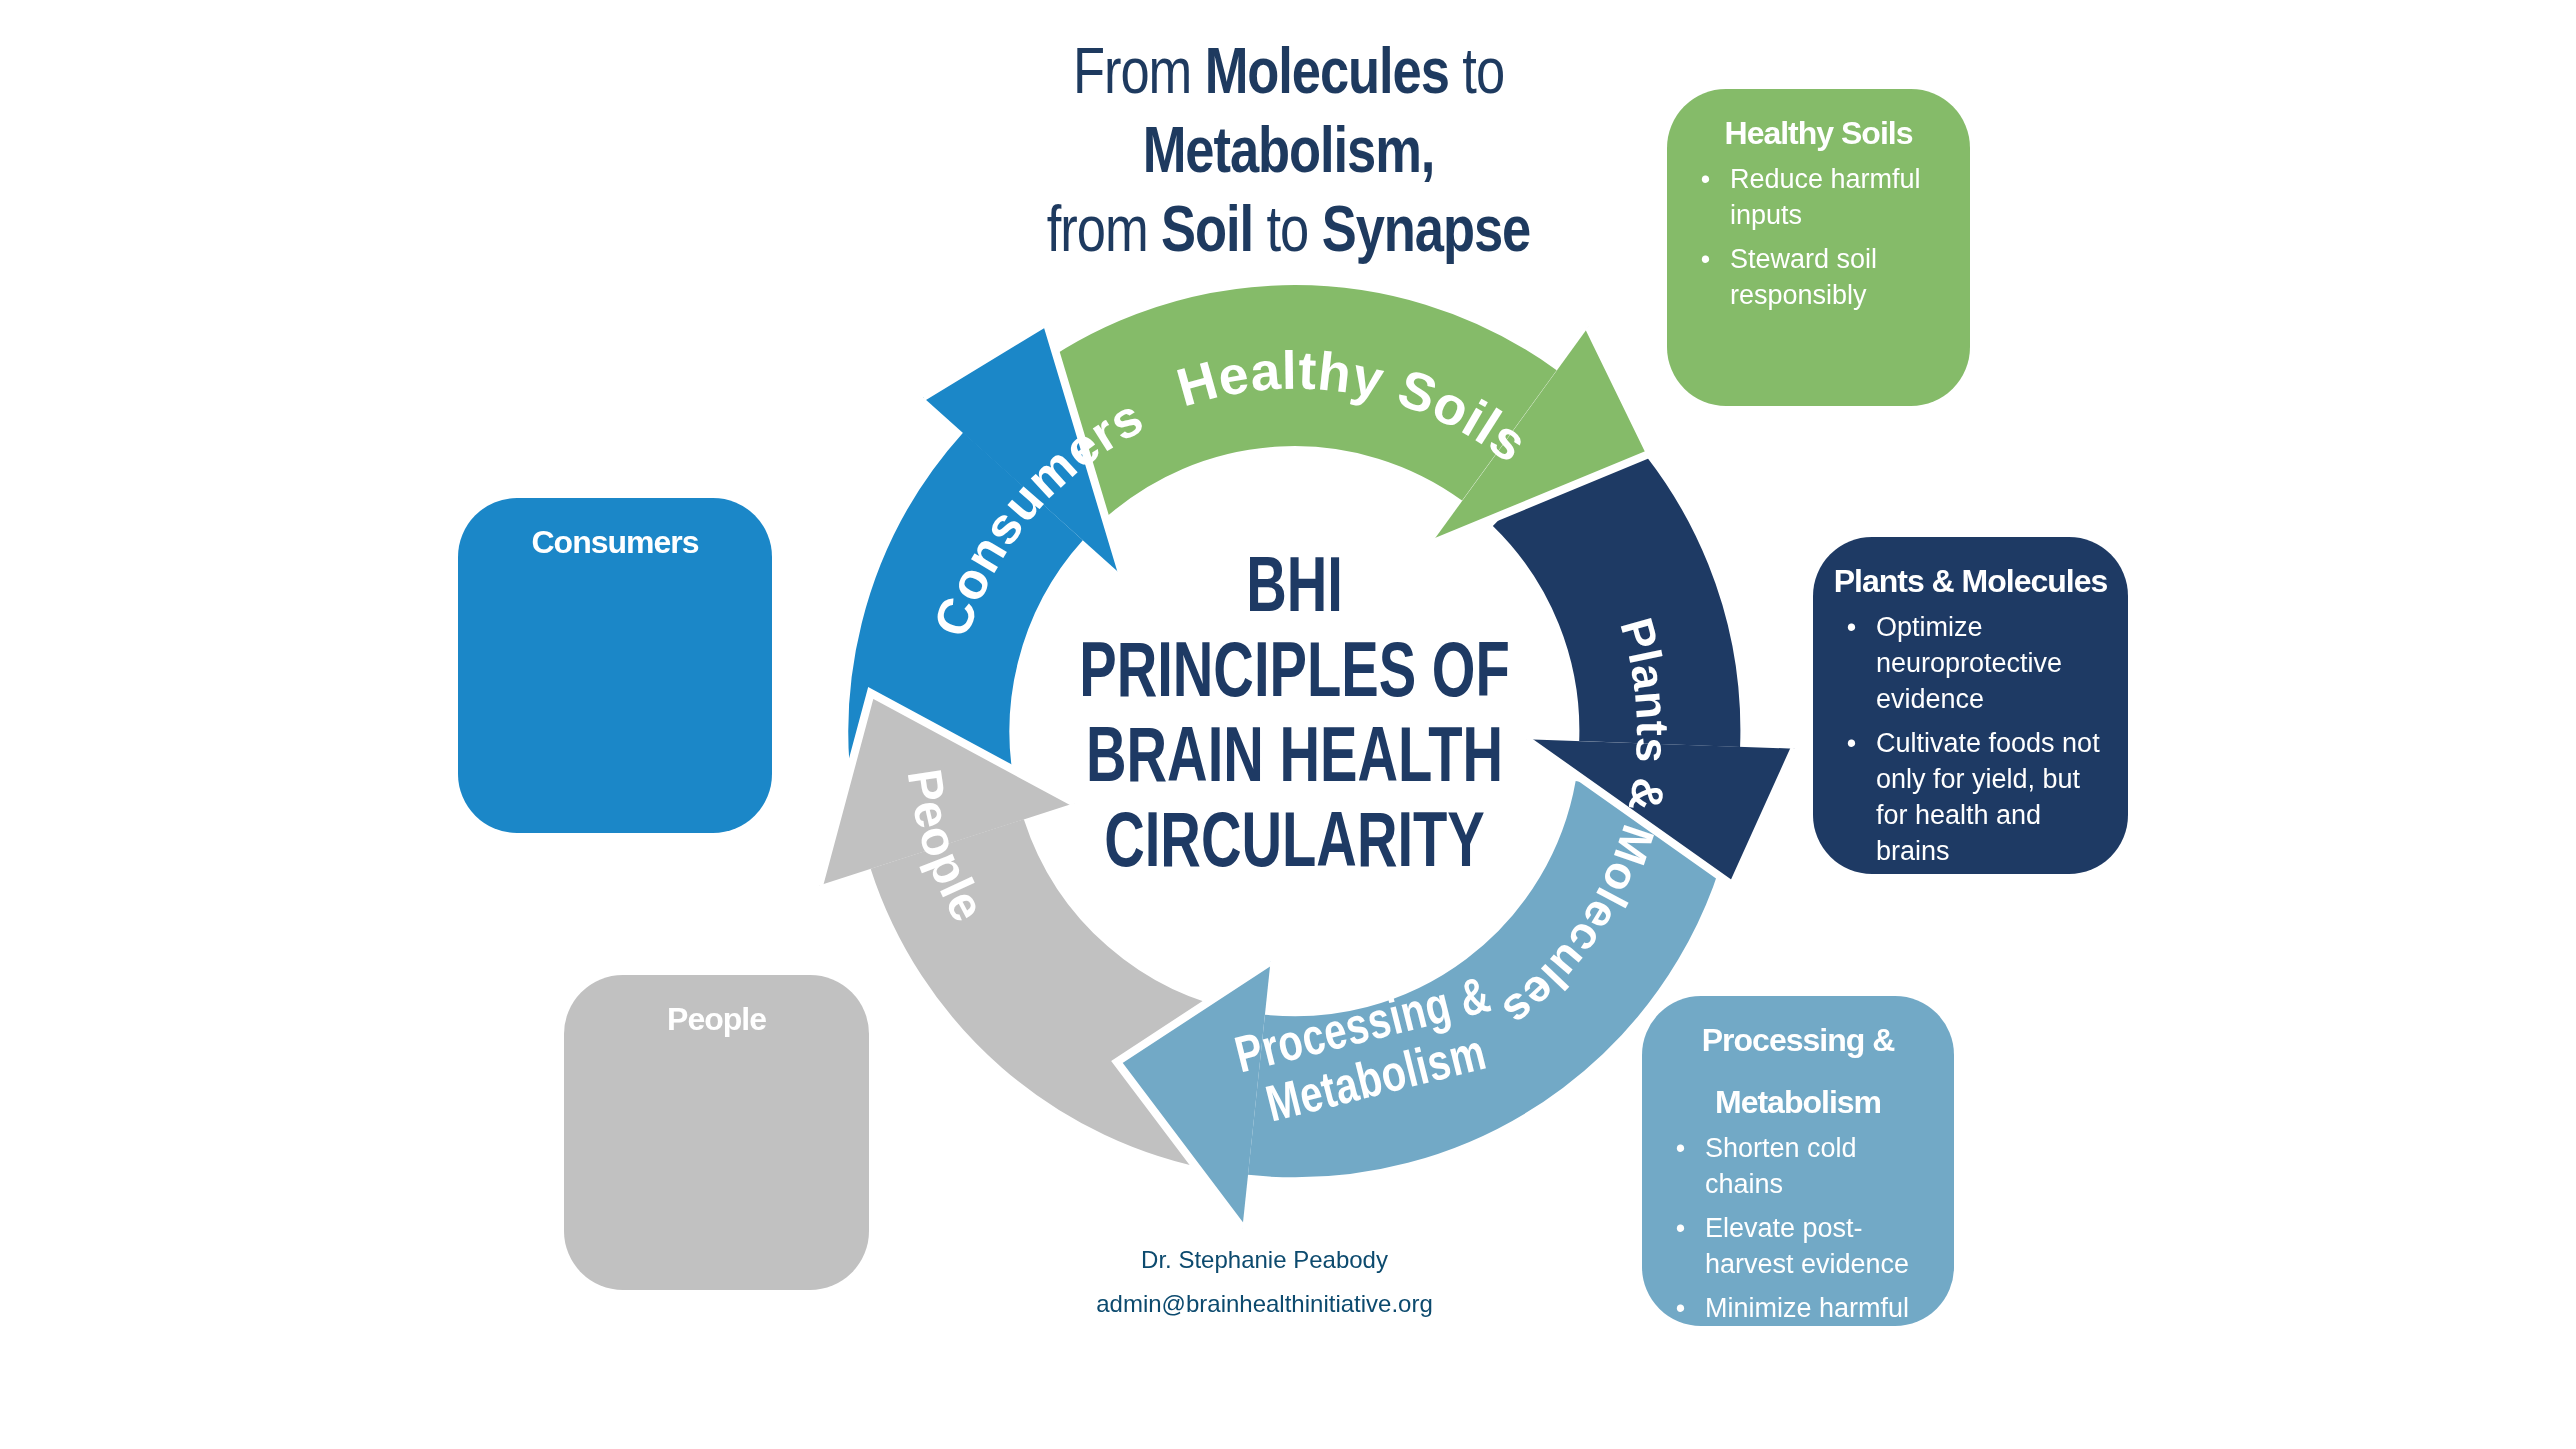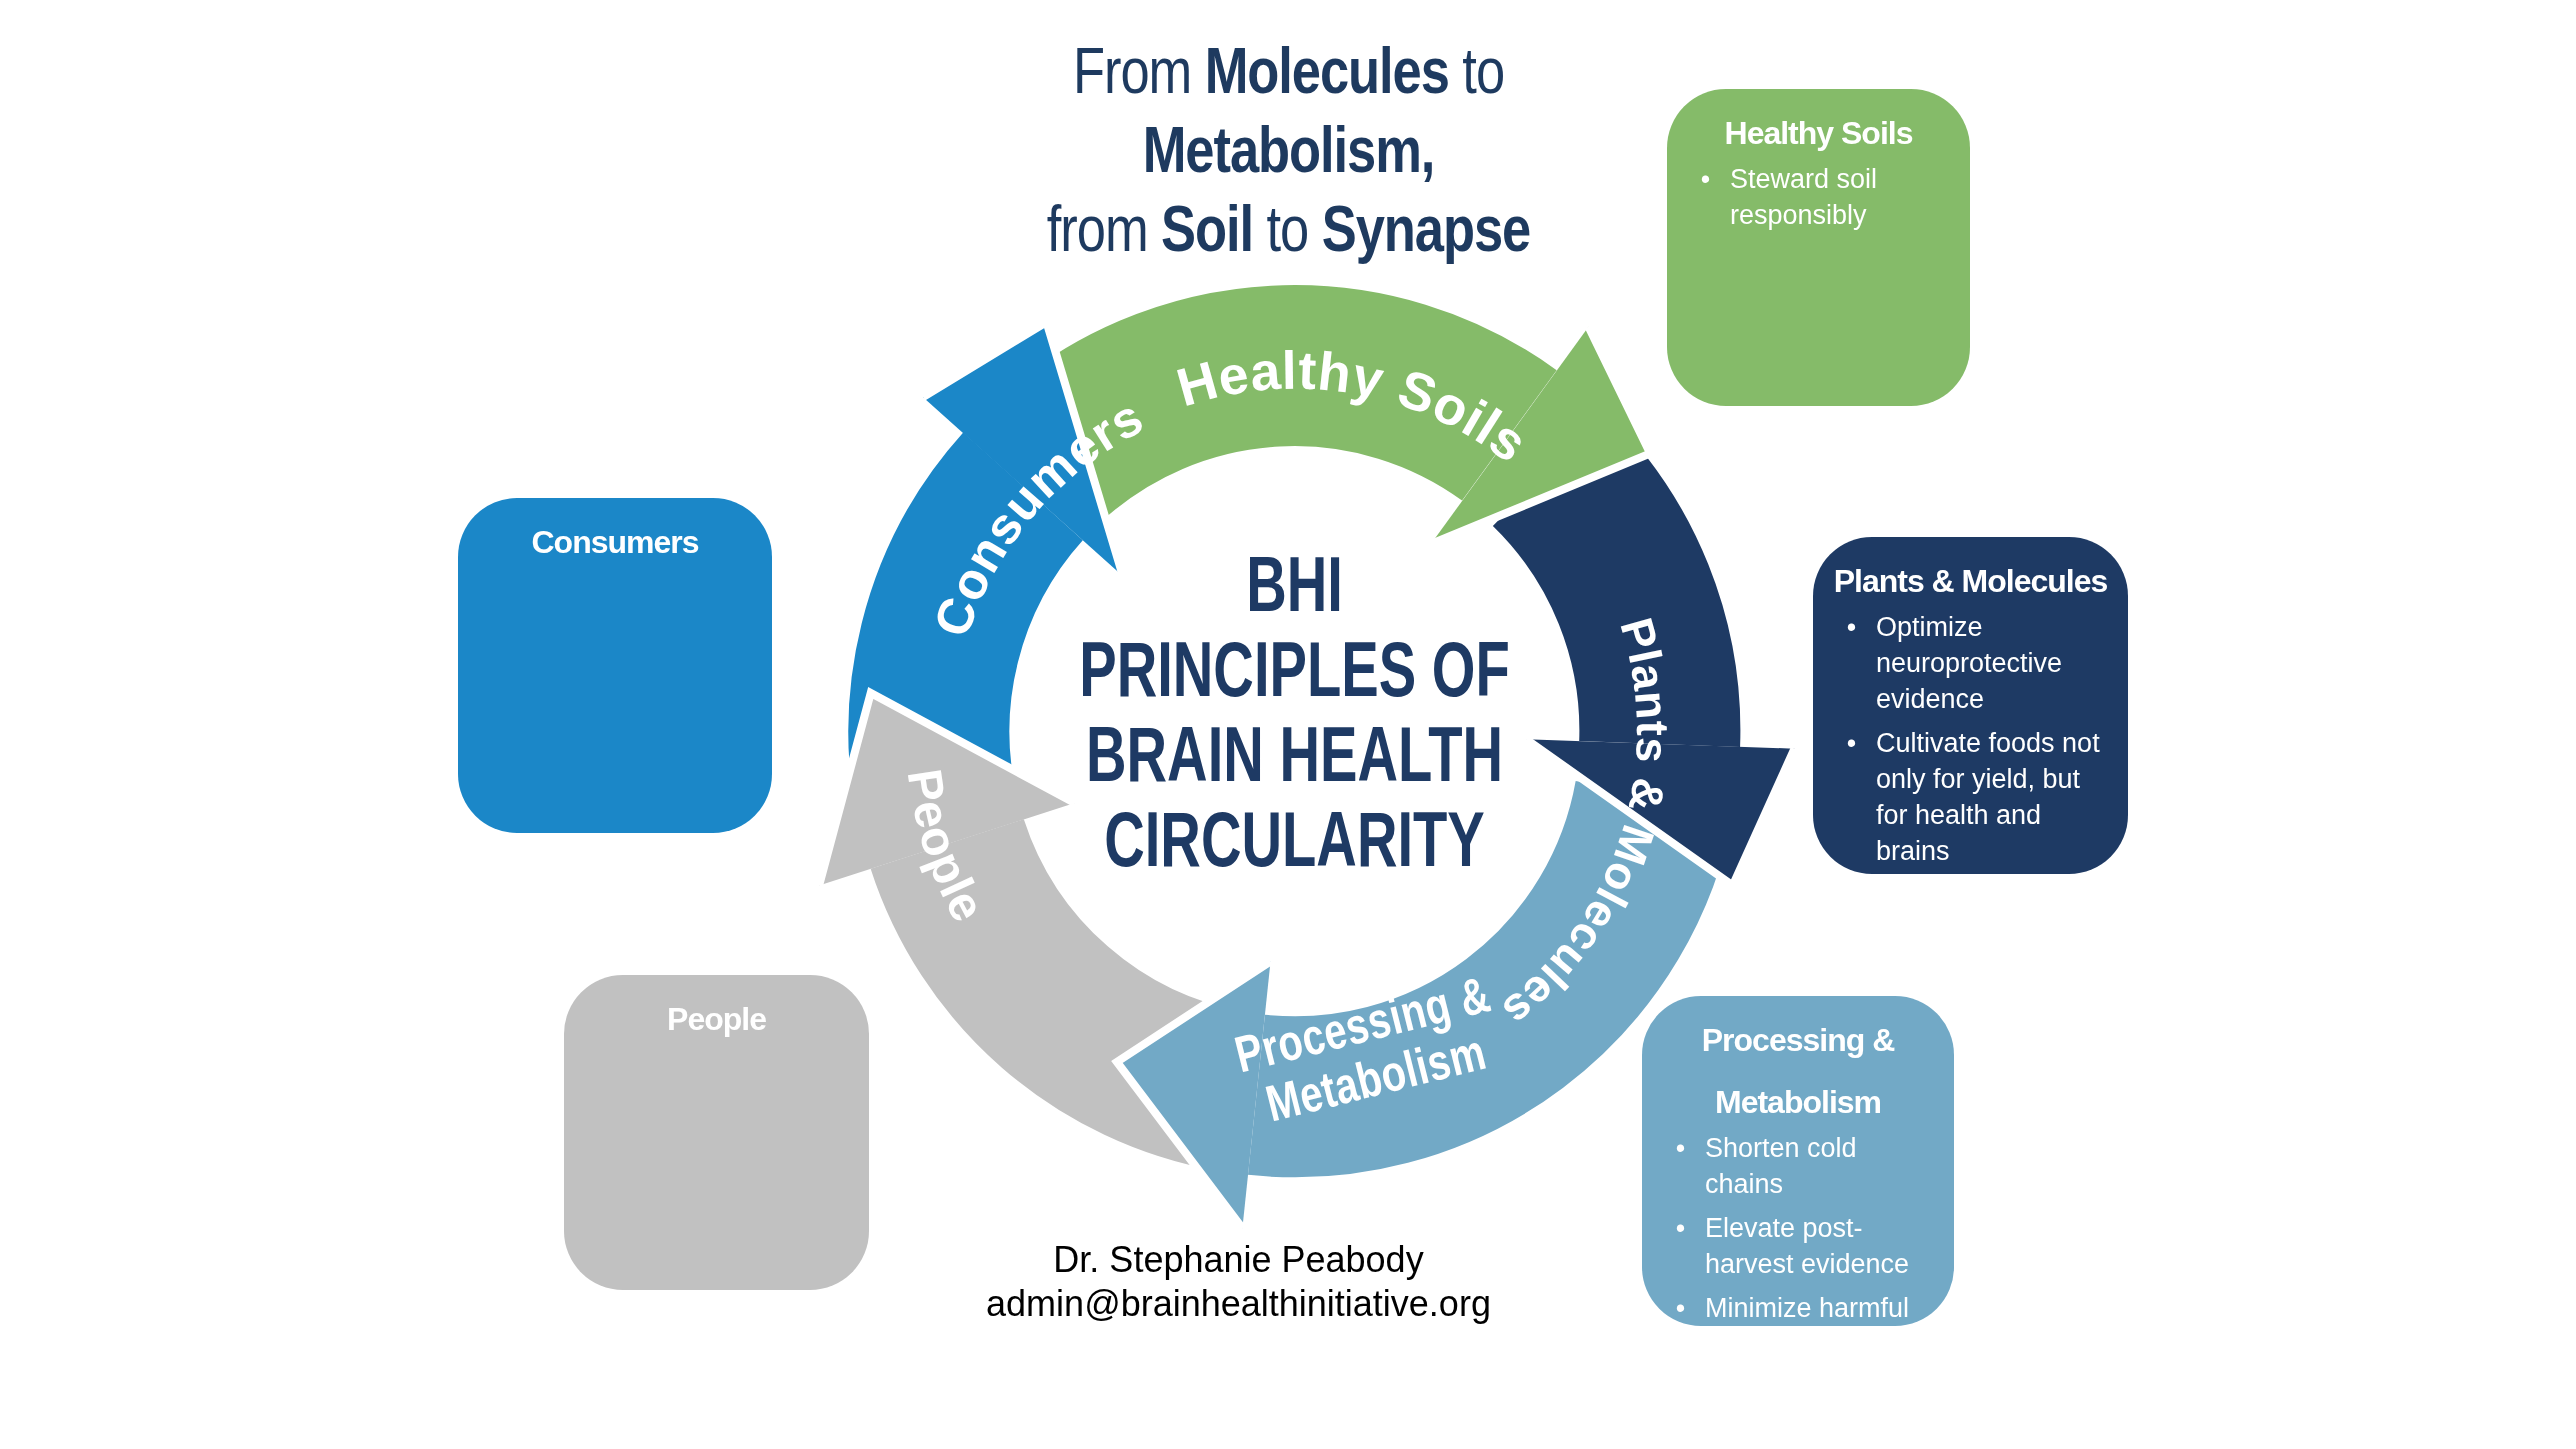--- a/index.html
+++ b/index.html
@@ -32,22 +32,22 @@
   .box{position:absolute;border-radius:59px;color:#ffffff;}
   .box-title{font-weight:700;font-size:32px;line-height:1.15;text-align:center;
              margin:25.5px 16px 2.7px;letter-spacing:-1px;white-space:nowrap;}
   .box-title:empty{margin:0;}
   .bullets{margin:9.4px 17.4px 0 31px;}
   .bullet{position:relative;padding-left:32px;font-size:27px;line-height:36px;
           margin-bottom:8px;}
   .bullet::before{content:"\2022";position:absolute;left:2.7px;top:0;}
 
   
-  .footer{position:absolute;left:970px;top:1238px;width:537px;text-align:center;
-          font-size:36px;line-height:44px;color:#000000;}
+  .footer{position:absolute;left:996px;top:1238px;width:537px;text-align:center;
+          font-size:24px;line-height:44px;color:#0c4a6e;}
   .f-site{text-decoration:underline;}
 </style>
 </head>
 <body>
 
 <div class="title" style="color: rgb(30, 58, 95);">
   <div class="t-line"><span>From </span><strong>Molecules</strong><span> to</span></div>
   <div class="t-line"><strong>Metabolism,</strong></div>
   <div class="t-line"><span>from </span><strong>Soil</strong><span> to </span><strong>Synapse</strong></div>
 </div>
@@ -103,20 +103,21 @@
   <div>BHI</div>
   <div>PRINCIPLES OF</div>
   <div>BRAIN HEALTH</div>
   <div>CIRCULARITY</div>
 </div>
 
 <div class="box" style="left: 1667px; top: 89px; width: 303px; height: 317px; background-color: rgb(133, 187, 105);">
   <div class="box-title">Healthy Soils</div>
   <div class="box-title"></div>
   <div class="bullets">
+    <div class="bullet">Reduce harmful inputs</div>
     <div class="bullet">Steward soil responsibly</div>
   </div>
 </div>
 
 <div class="box" style="left: 1813px; top: 537px; width: 315px; height: 337px; background-color: rgb(30, 58, 100);">
   <div class="box-title">Plants &amp; Molecules</div>
   <div class="box-title"></div>
   <div class="bullets">
     <div class="bullet">Optimize neuroprotective evidence</div>
     <div class="bullet">Cultivate foods not only for yield, but for health and brains</div>

